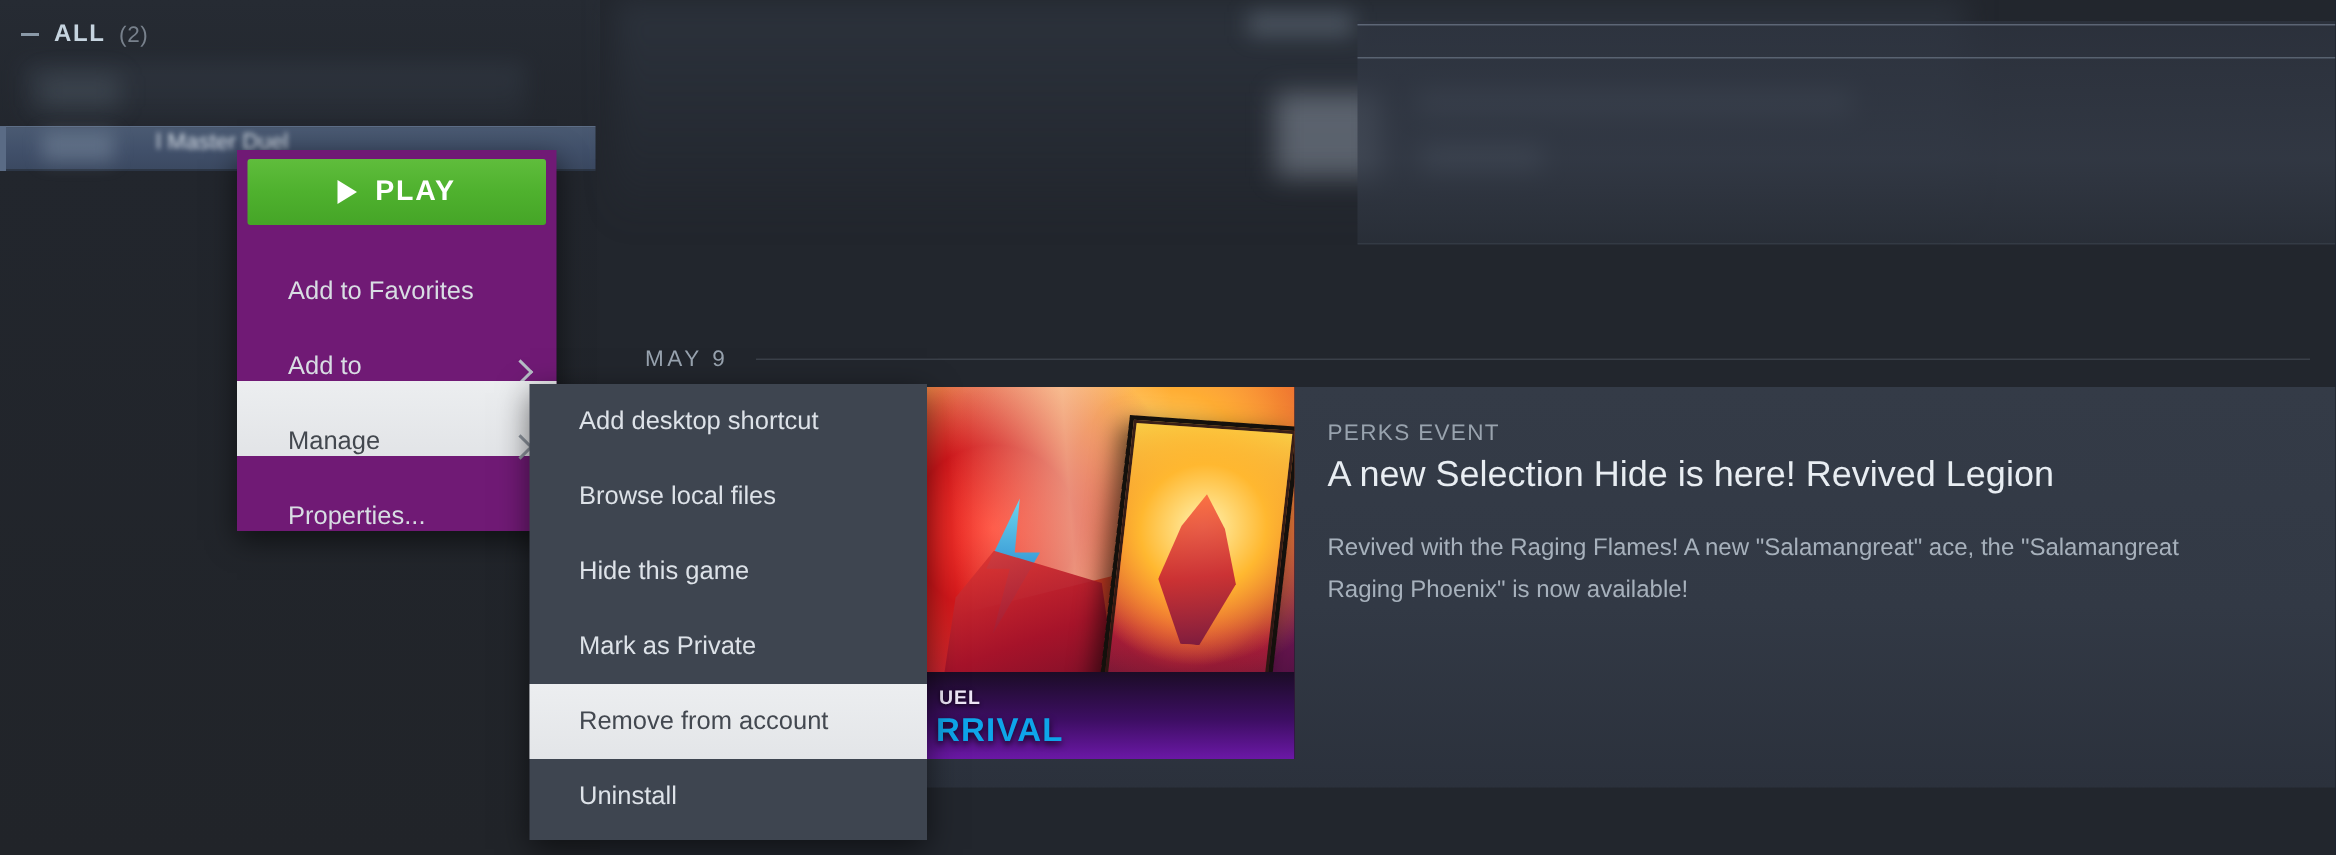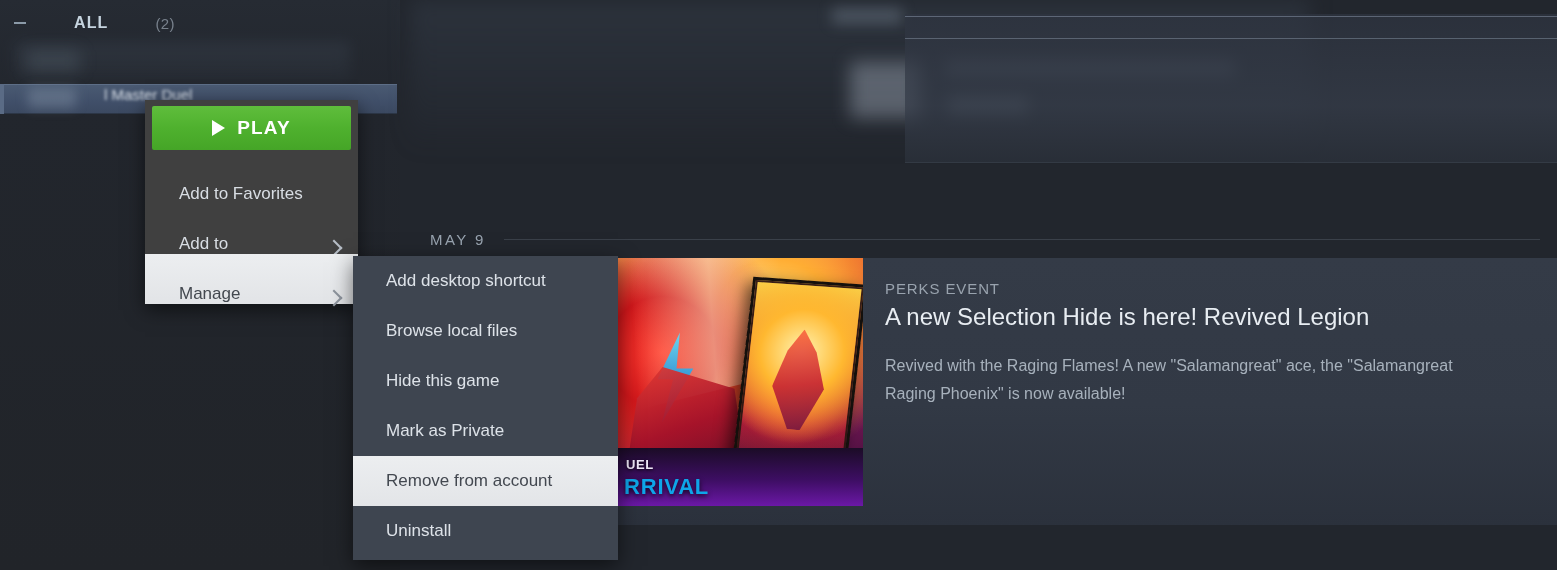--- a/index.html
+++ b/index.html
@@ -32,21 +32,20 @@
     background: linear-gradient(180deg,#262b33 0%, #22262d 18%, #212429 100%);
   }
   .sidebar-header {
     position: absolute;
     left: 0; top: 10px;
     width: 400px; height: 26px;
     display: flex;
     align-items: center;
     padding-left: 14px;
     box-sizing: border-box;
-    gap: 38px;
   }
   .collapse-dash {
     width: 12px; height: 2px;
     background: #8b9aa8;
     margin-right: 10px;
     flex: 0 0 auto;
   }
   .sidebar-header-label {
     color: #c6d4df;
     font-size: 16px;
@@ -349,23 +348,23 @@
   .news-body {
     color: #a7b1bc;
     font-size: 16px;
     line-height: 1.75;
     max-width: 600px;
   }
 
   
   .ctx-menu {
     position: absolute;
-    left: 145px; top: 100px;
+    left: 158px; top: 100px;
     width: 213px;
-    background: #404040;
+    background: #701a75;
     box-shadow: 0 6px 18px rgba(0,0,0,0.55);
     padding: 0;
     z-index: 40;
   }
   .ctx-play {
     margin: 6px 7px 4px 7px;
     height: 44px;
     background: linear-gradient(180deg,#5fbd3c 0%, #4fb12e 50%, #45a527 100%);
     border-radius: 2px;
     display: flex;
@@ -522,20 +521,23 @@
     <div class="ctx-item">
       <span class="ctx-label">Add to</span>
       <span class="chevron"></span>
     </div>
 
     <div class="ctx-item highlight">
       <span class="ctx-label">Manage</span>
       <span class="chevron"></span>
     </div>
 
+    <div class="ctx-item">
+      <span class="ctx-label">Properties...</span>
+    </div>
   </div>
 
   <div class="ctx-submenu">
     <div class="sub-item">
       <span>Add desktop shortcut</span>
     </div>
     <div class="sub-item">
       <span>Browse local files</span>
     </div>
     <div class="sub-item">

